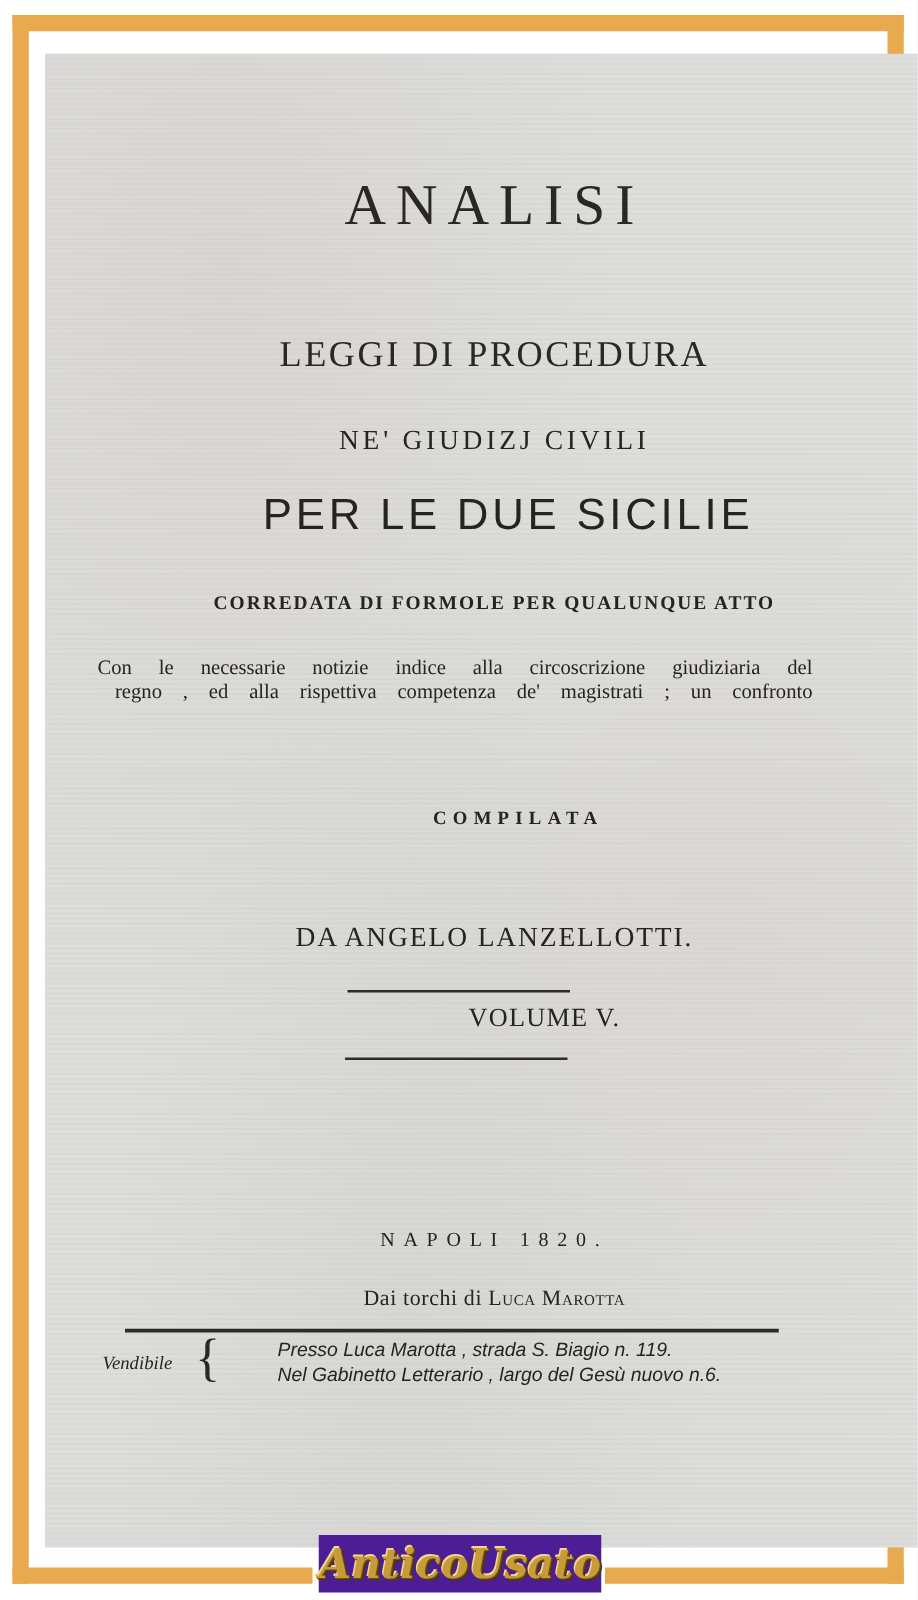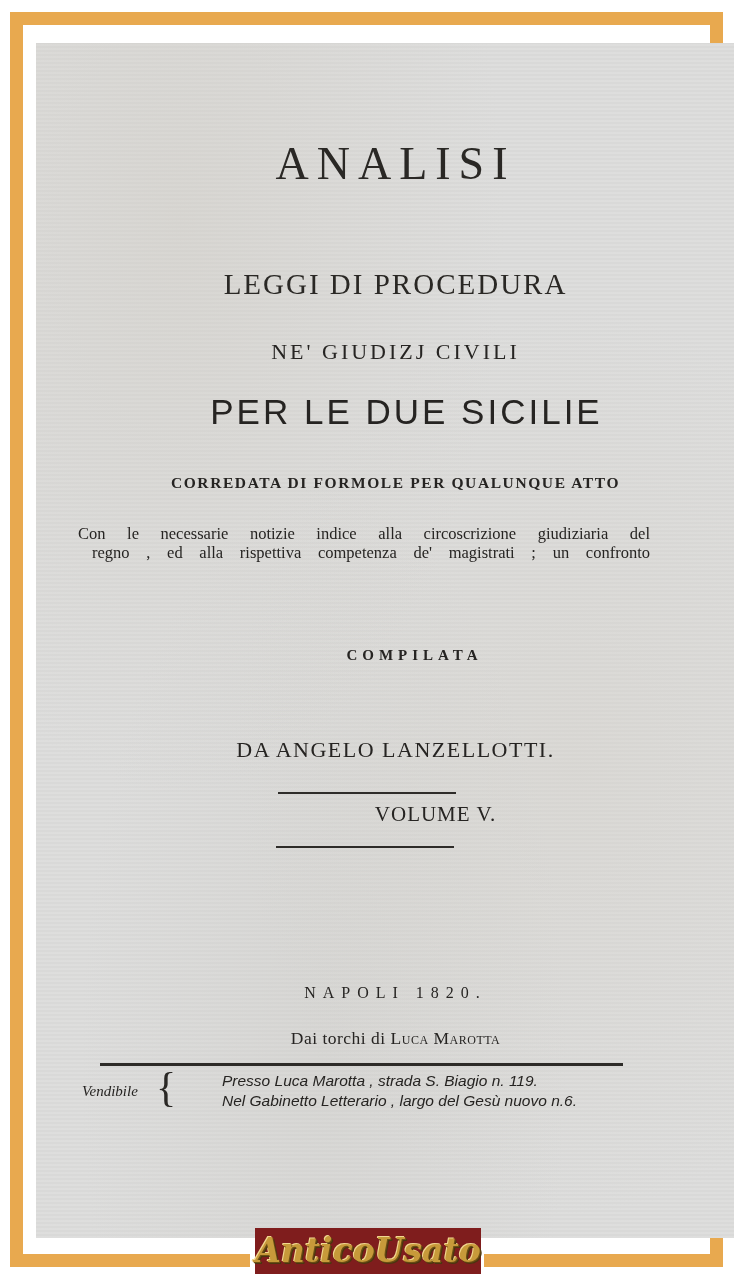--- a/index.html
+++ b/index.html
@@ -32,21 +32,21 @@
   .t-napoli{top:941px;font-family:"Liberation Serif",serif;font-size:16px;letter-spacing:7px;}
   .t-torchi{top:985px;font-family:"Liberation Serif",serif;font-size:17.5px;letter-spacing:0.5px;}
   .t-torchi .sc{font-variant:small-caps;}
   .vend-label{position:absolute;left:46px;top:1040px;font-family:"Liberation Serif",serif;font-style:italic;font-size:15px;}
   .vend-brace{position:absolute;left:120px;top:1023px;font-family:"Liberation Serif",serif;font-size:42px;line-height:42px;color:#2a2825;}
   .vend-lines{position:absolute;left:142px;top:1028px;font-family:Liberation Sans, sans-serif;font-style:italic;font-size:15.5px;line-height:20px;white-space:nowrap;margin-left:44px;}
   .logo{position:absolute;left:255px;top:1228px;width:226px;height:46px;text-align:center;
     font-family:"DejaVu Serif",serif;font-style:italic;font-weight:bold;font-size:33px;line-height:46px;
     color:#c79a3a;
     text-shadow:1px 1px 0 #6d4f14,2px 2px 0 #4a3510,-1px -1px 0 #f1d790;
-    background:#7f1d1d;}
+    background:#4c1d95;}
 </style>
 </head>
 <body>
 
 <div class="frame-seg" style="left:10px;top:12px;width:713px;height:13px;"></div>
 <div class="frame-seg" style="left:10px;top:12px;width:13px;height:1255px;"></div>
 <div class="frame-seg" style="left:710px;top:12px;width:13px;height:1255px;"></div>
 <div class="frame-seg" style="left:10px;top:1254px;width:240px;height:13px;"></div>
 <div class="frame-seg" style="left:484px;top:1254px;width:239px;height:13px;"></div>
 

